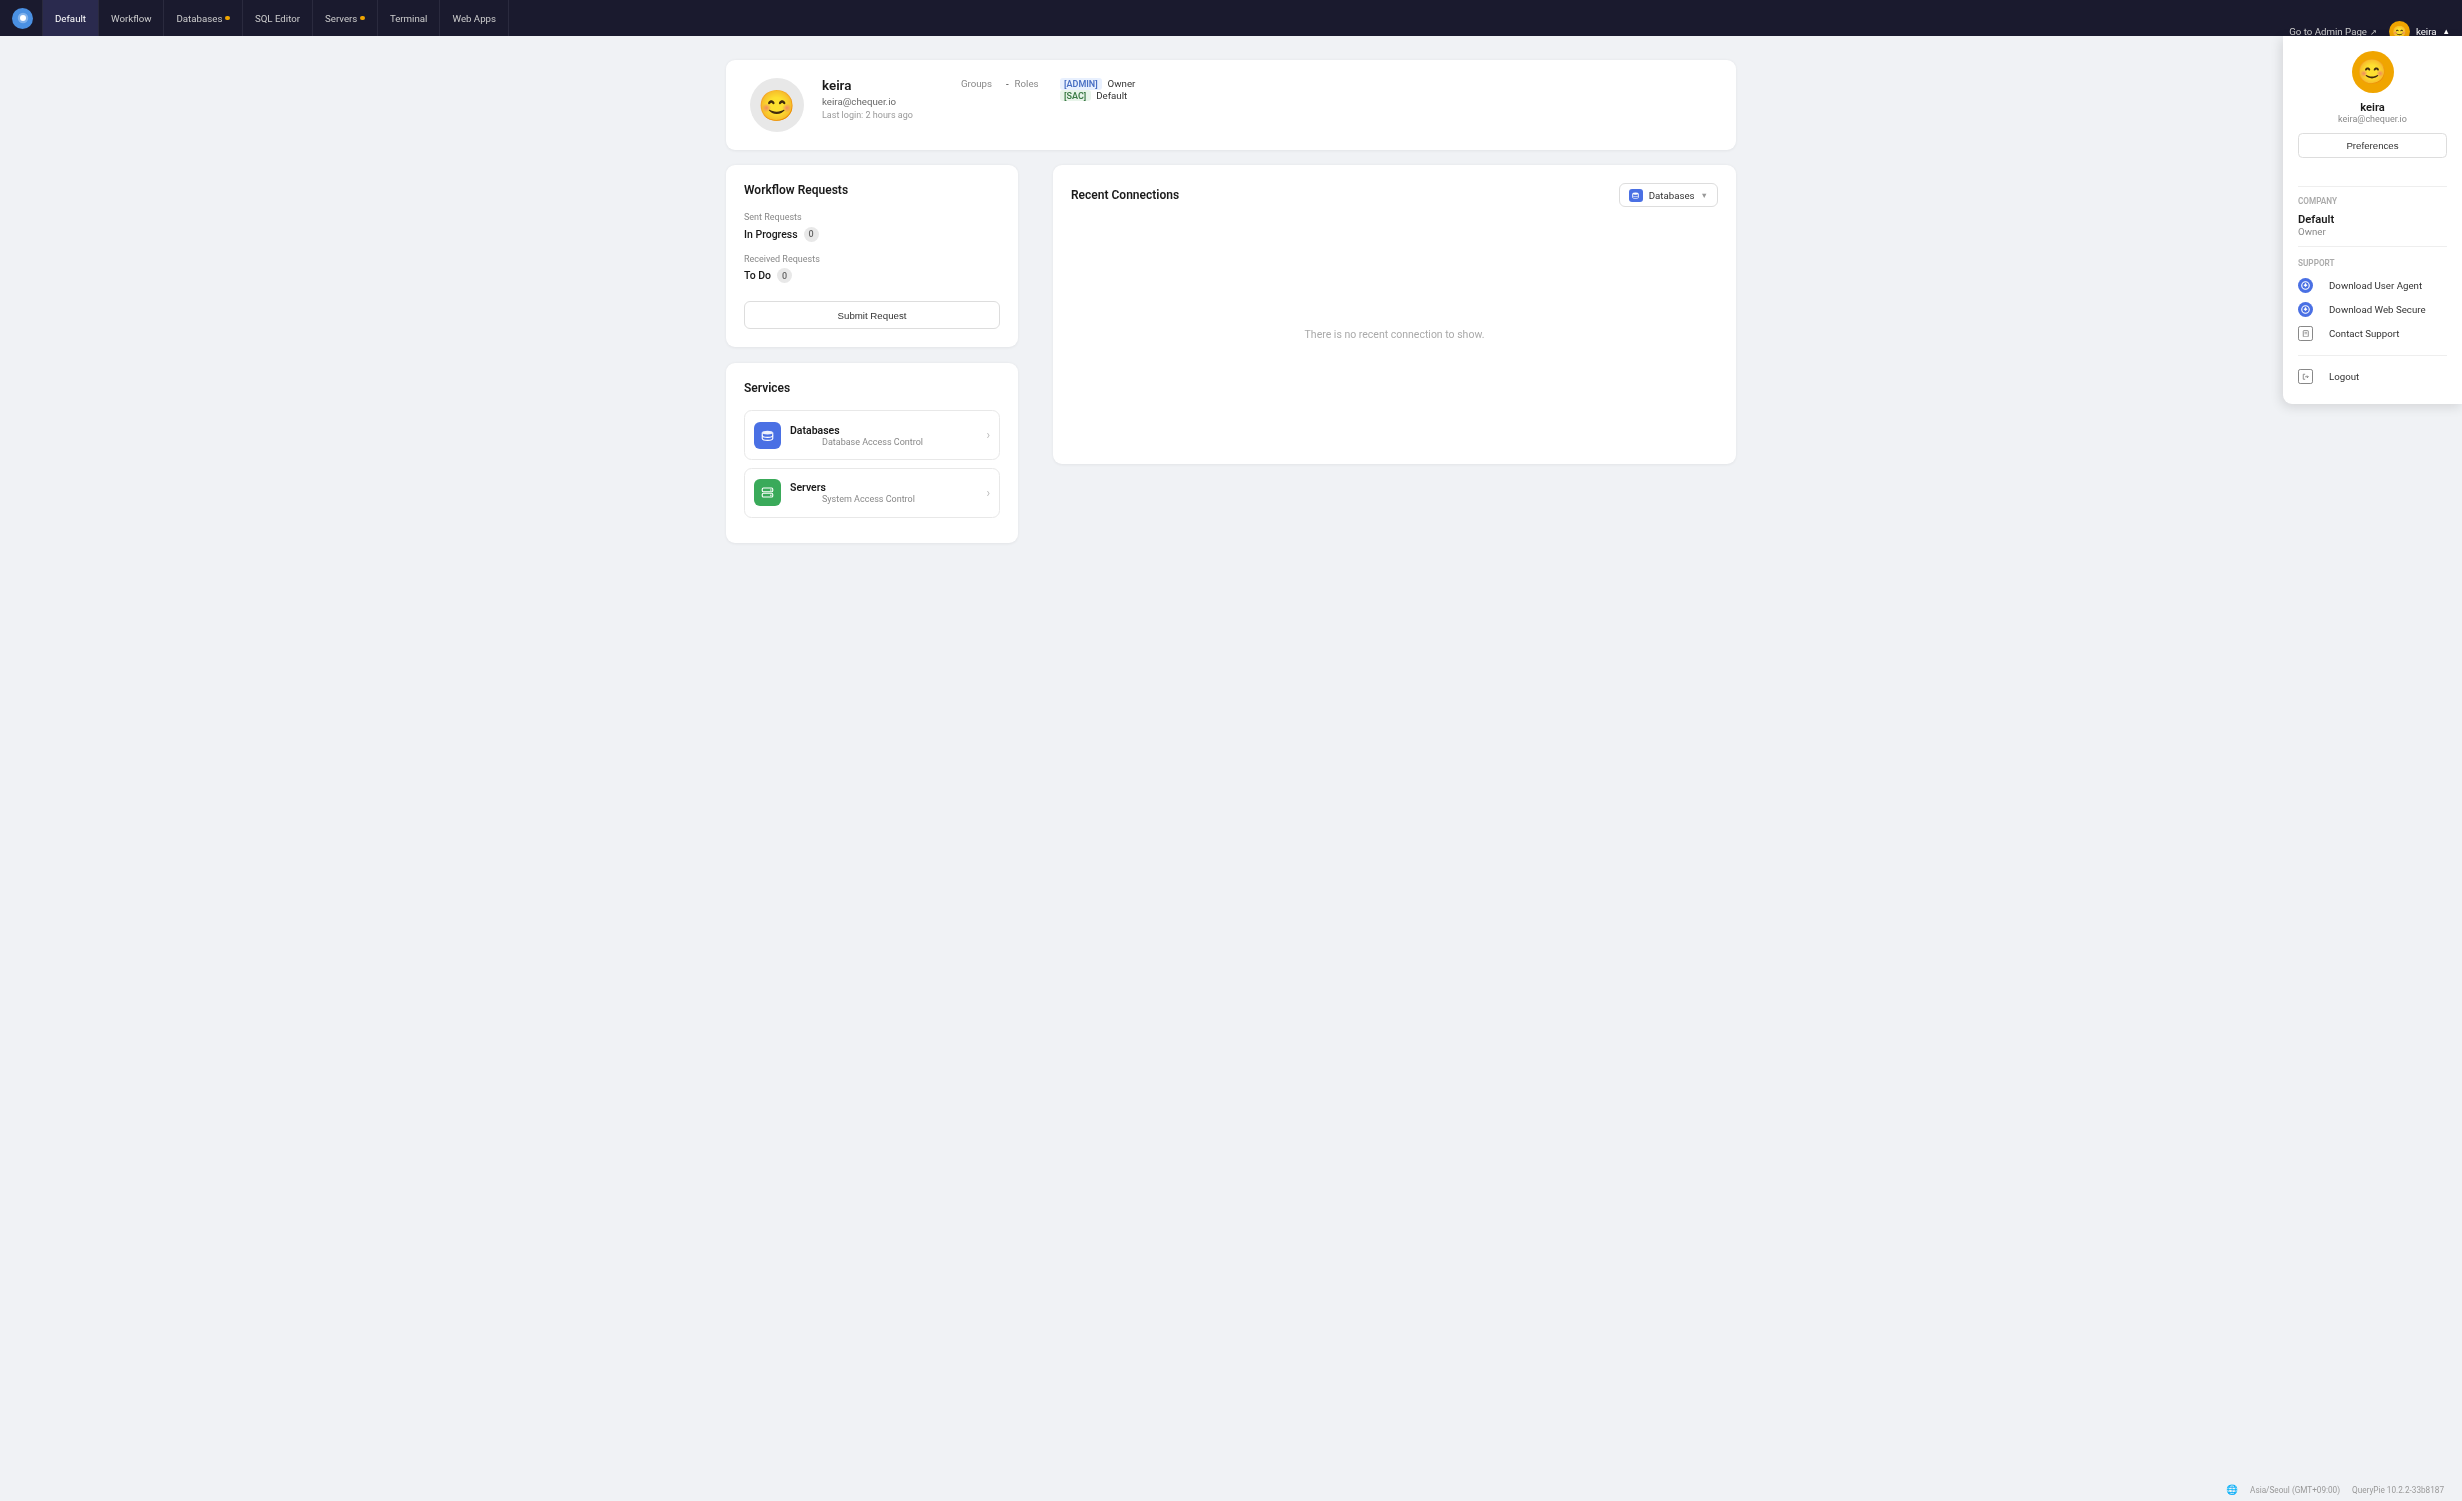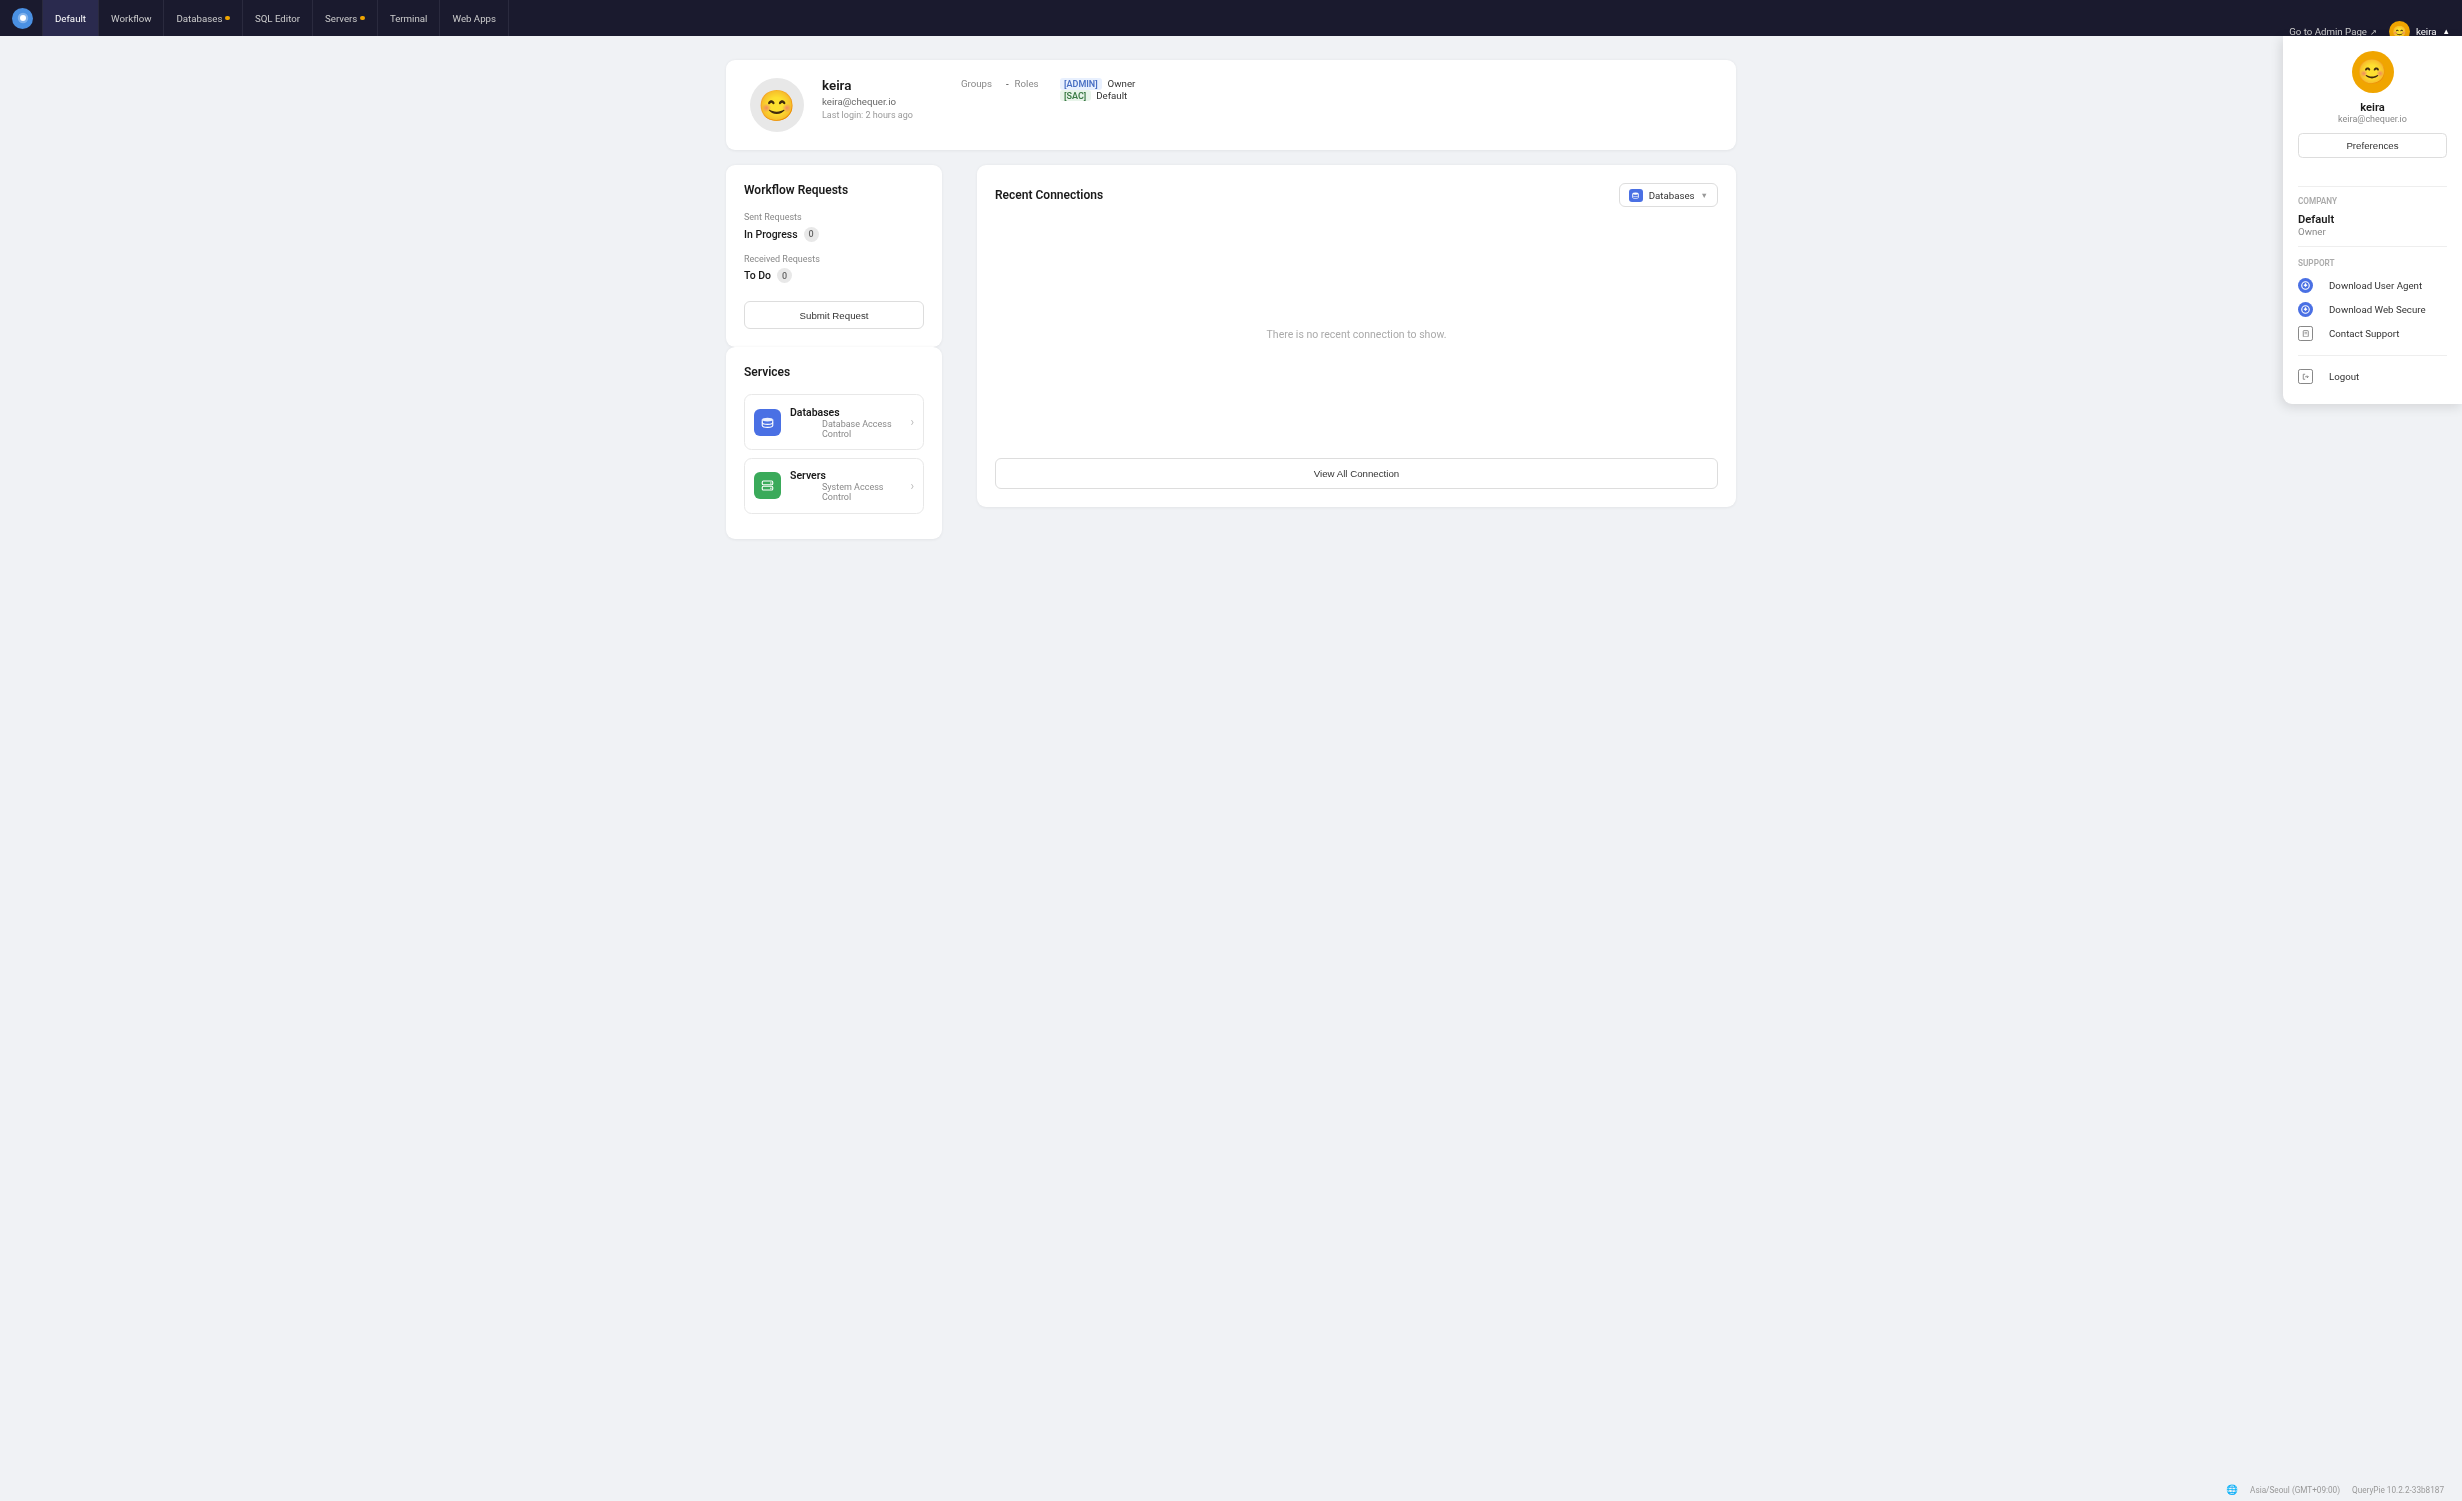--- a/index.html
+++ b/index.html
@@ -113,21 +113,21 @@
       border-radius: 3px;
       padding: 0.7px 4.5px;
       font-size: 9px;
       font-weight: 600;
       margin-right: 3px;
     }
     .role-badge.sac { background: #e8f4ea; color: #3a7a44; }
 
     
     .lower-grid { display: flex; gap: 15px; align-items: flex-start; }
-    .left-col { width: 216px; flex-shrink: 0; display: flex; flex-direction: column; gap: 0; }
+    .left-col { width: 292px; flex-shrink: 0; display: flex; flex-direction: column; gap: 16px; }
     .right-col { flex: 1; margin-left: 20px; }
 
     
     .card {
       background: white;
       border-radius: 9px;
       padding: 18px;
       box-shadow: 0 0.7px 3px rgba(0,0,0,0.06);
     }
     .card-title { font-size: 12px; font-weight: 600; color: #1a1a1a; margin-bottom: 15px; }
@@ -517,21 +517,20 @@
               </div>
               <span>Databases</span>
               <span style="font-size:7.5px; color:#999;">▼</span>
             </div>
           </div>
 
           <div class="empty-state">
             <span>There is no recent connection to show.</span>
           </div>
 
-          <button class="view-all-btn">View All Connection</button>
         </div>
       </div>
 
     </div>
   </div>
 </div>
 
 <div class="footer">
   <span class="globe-icon">🌐</span>
   <span>Asia/Seoul (GMT+09:00)</span>

